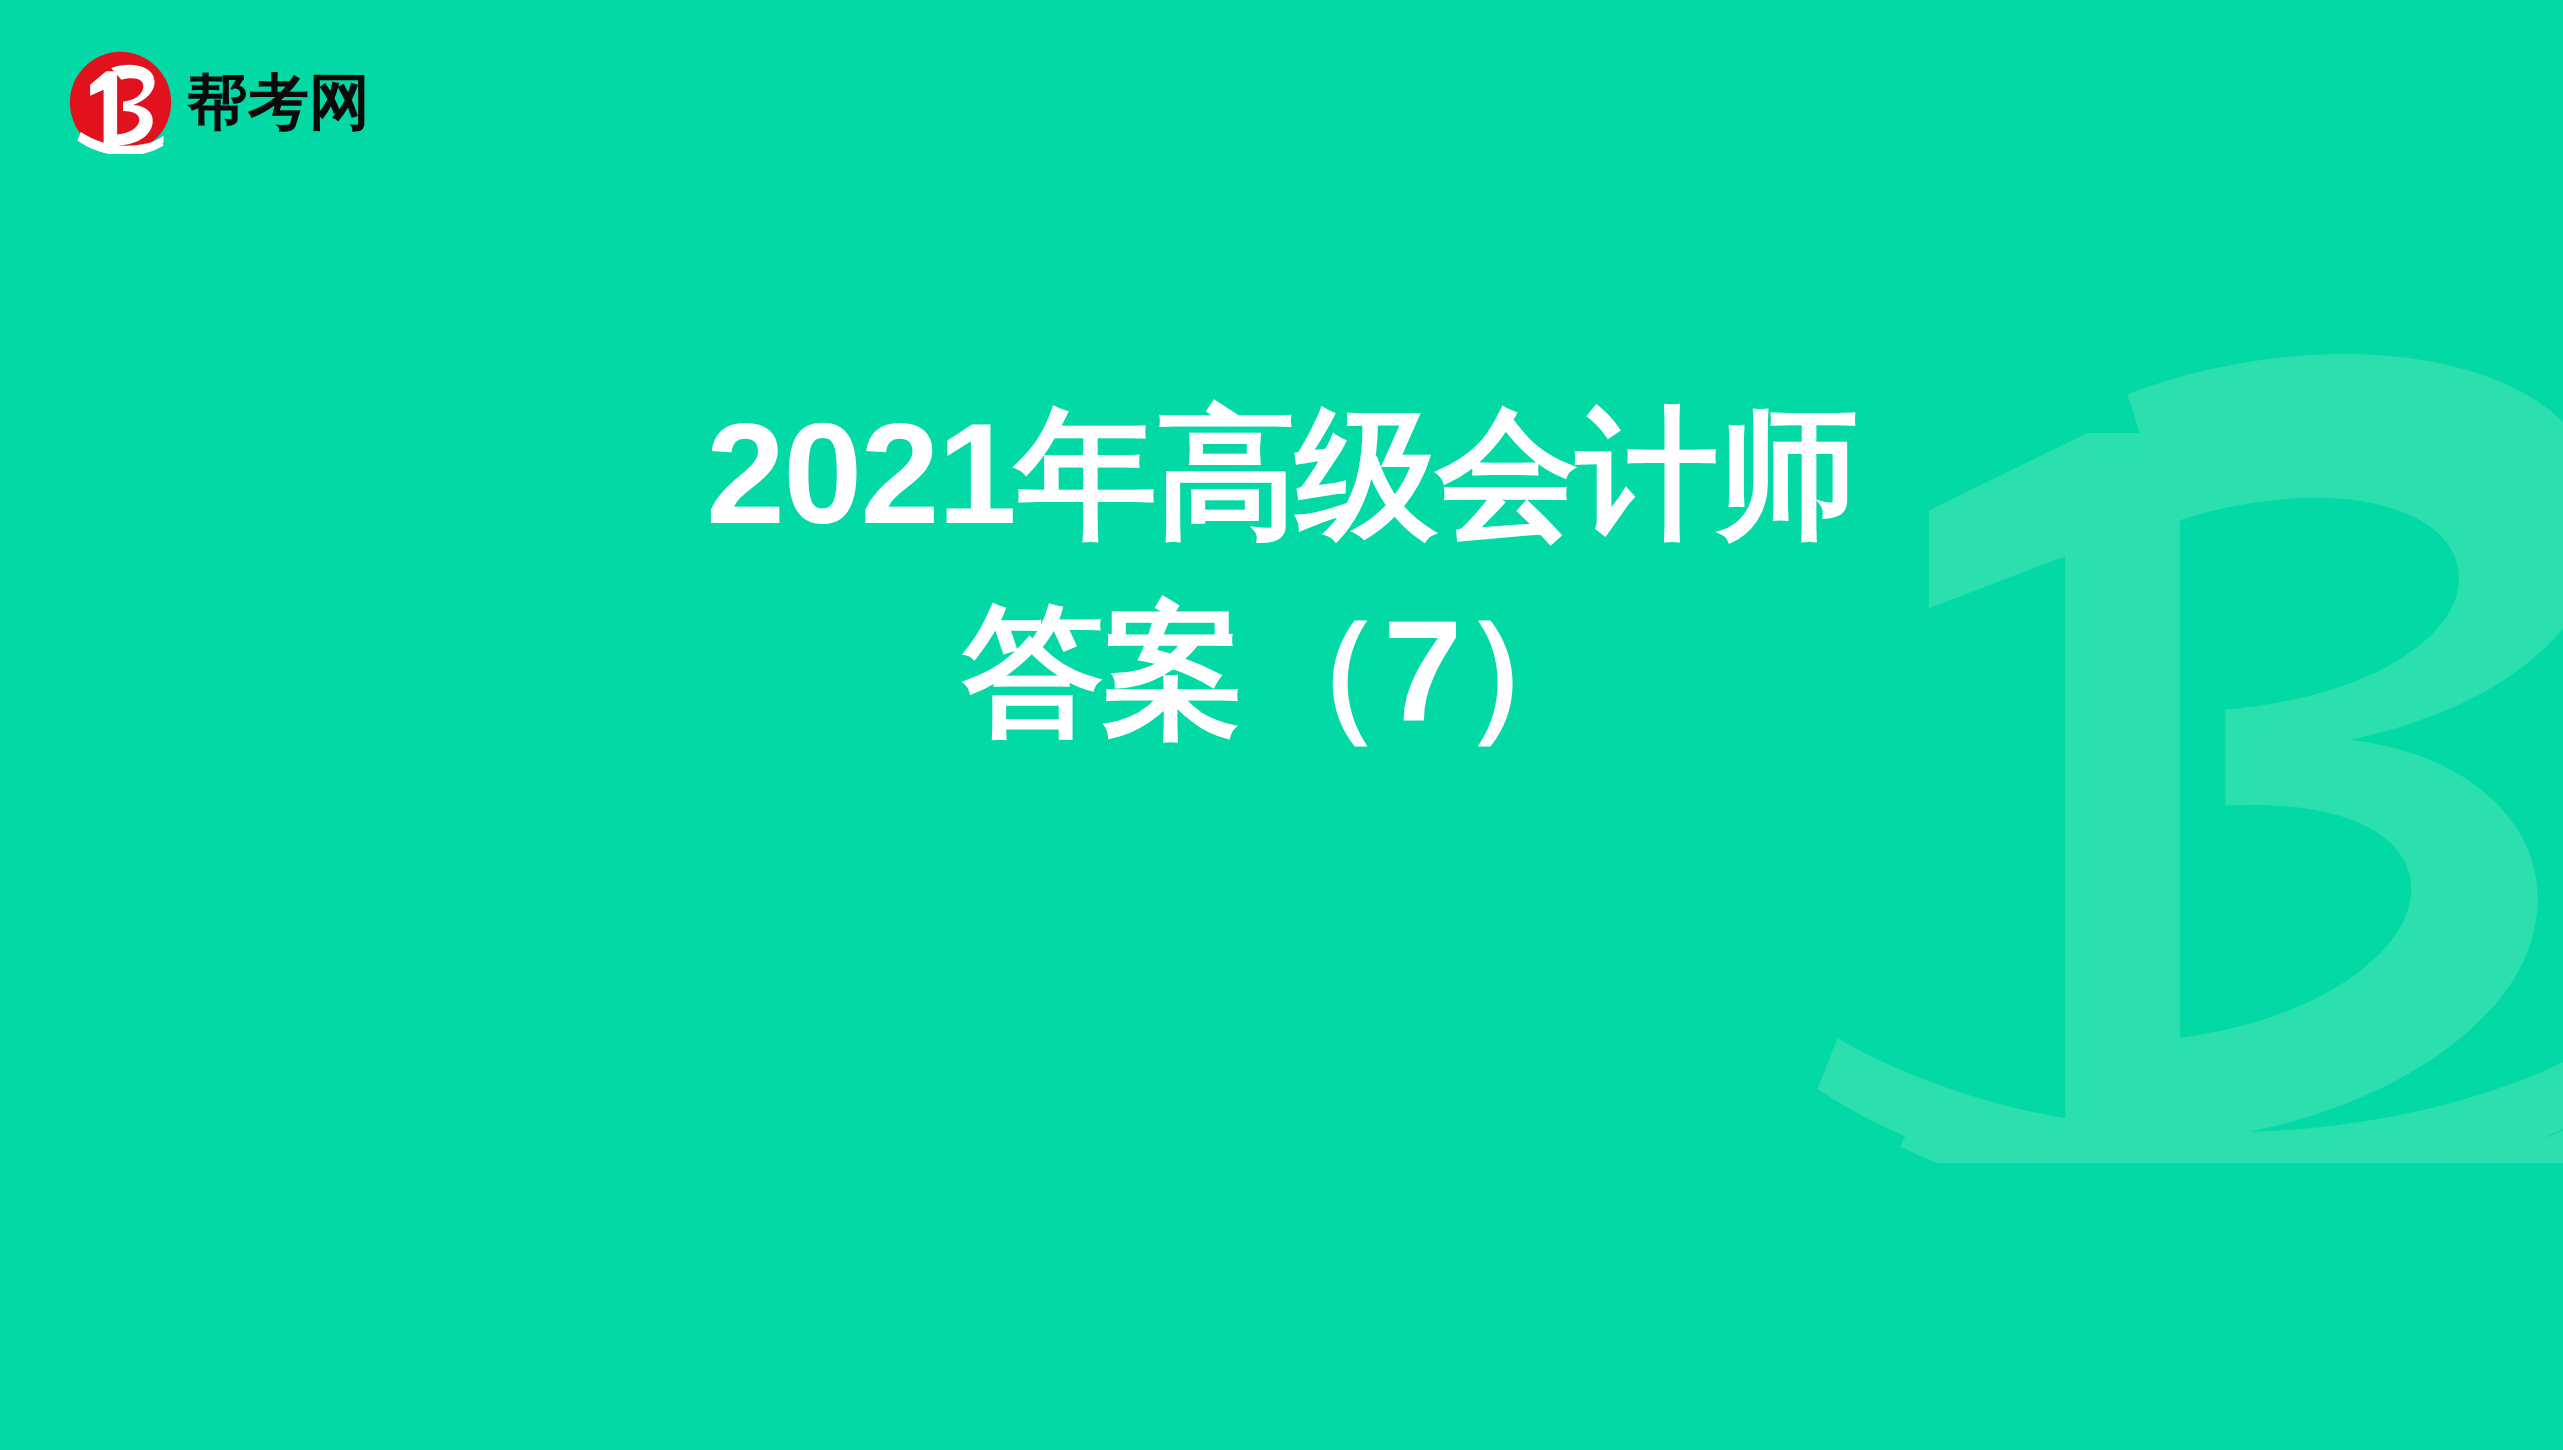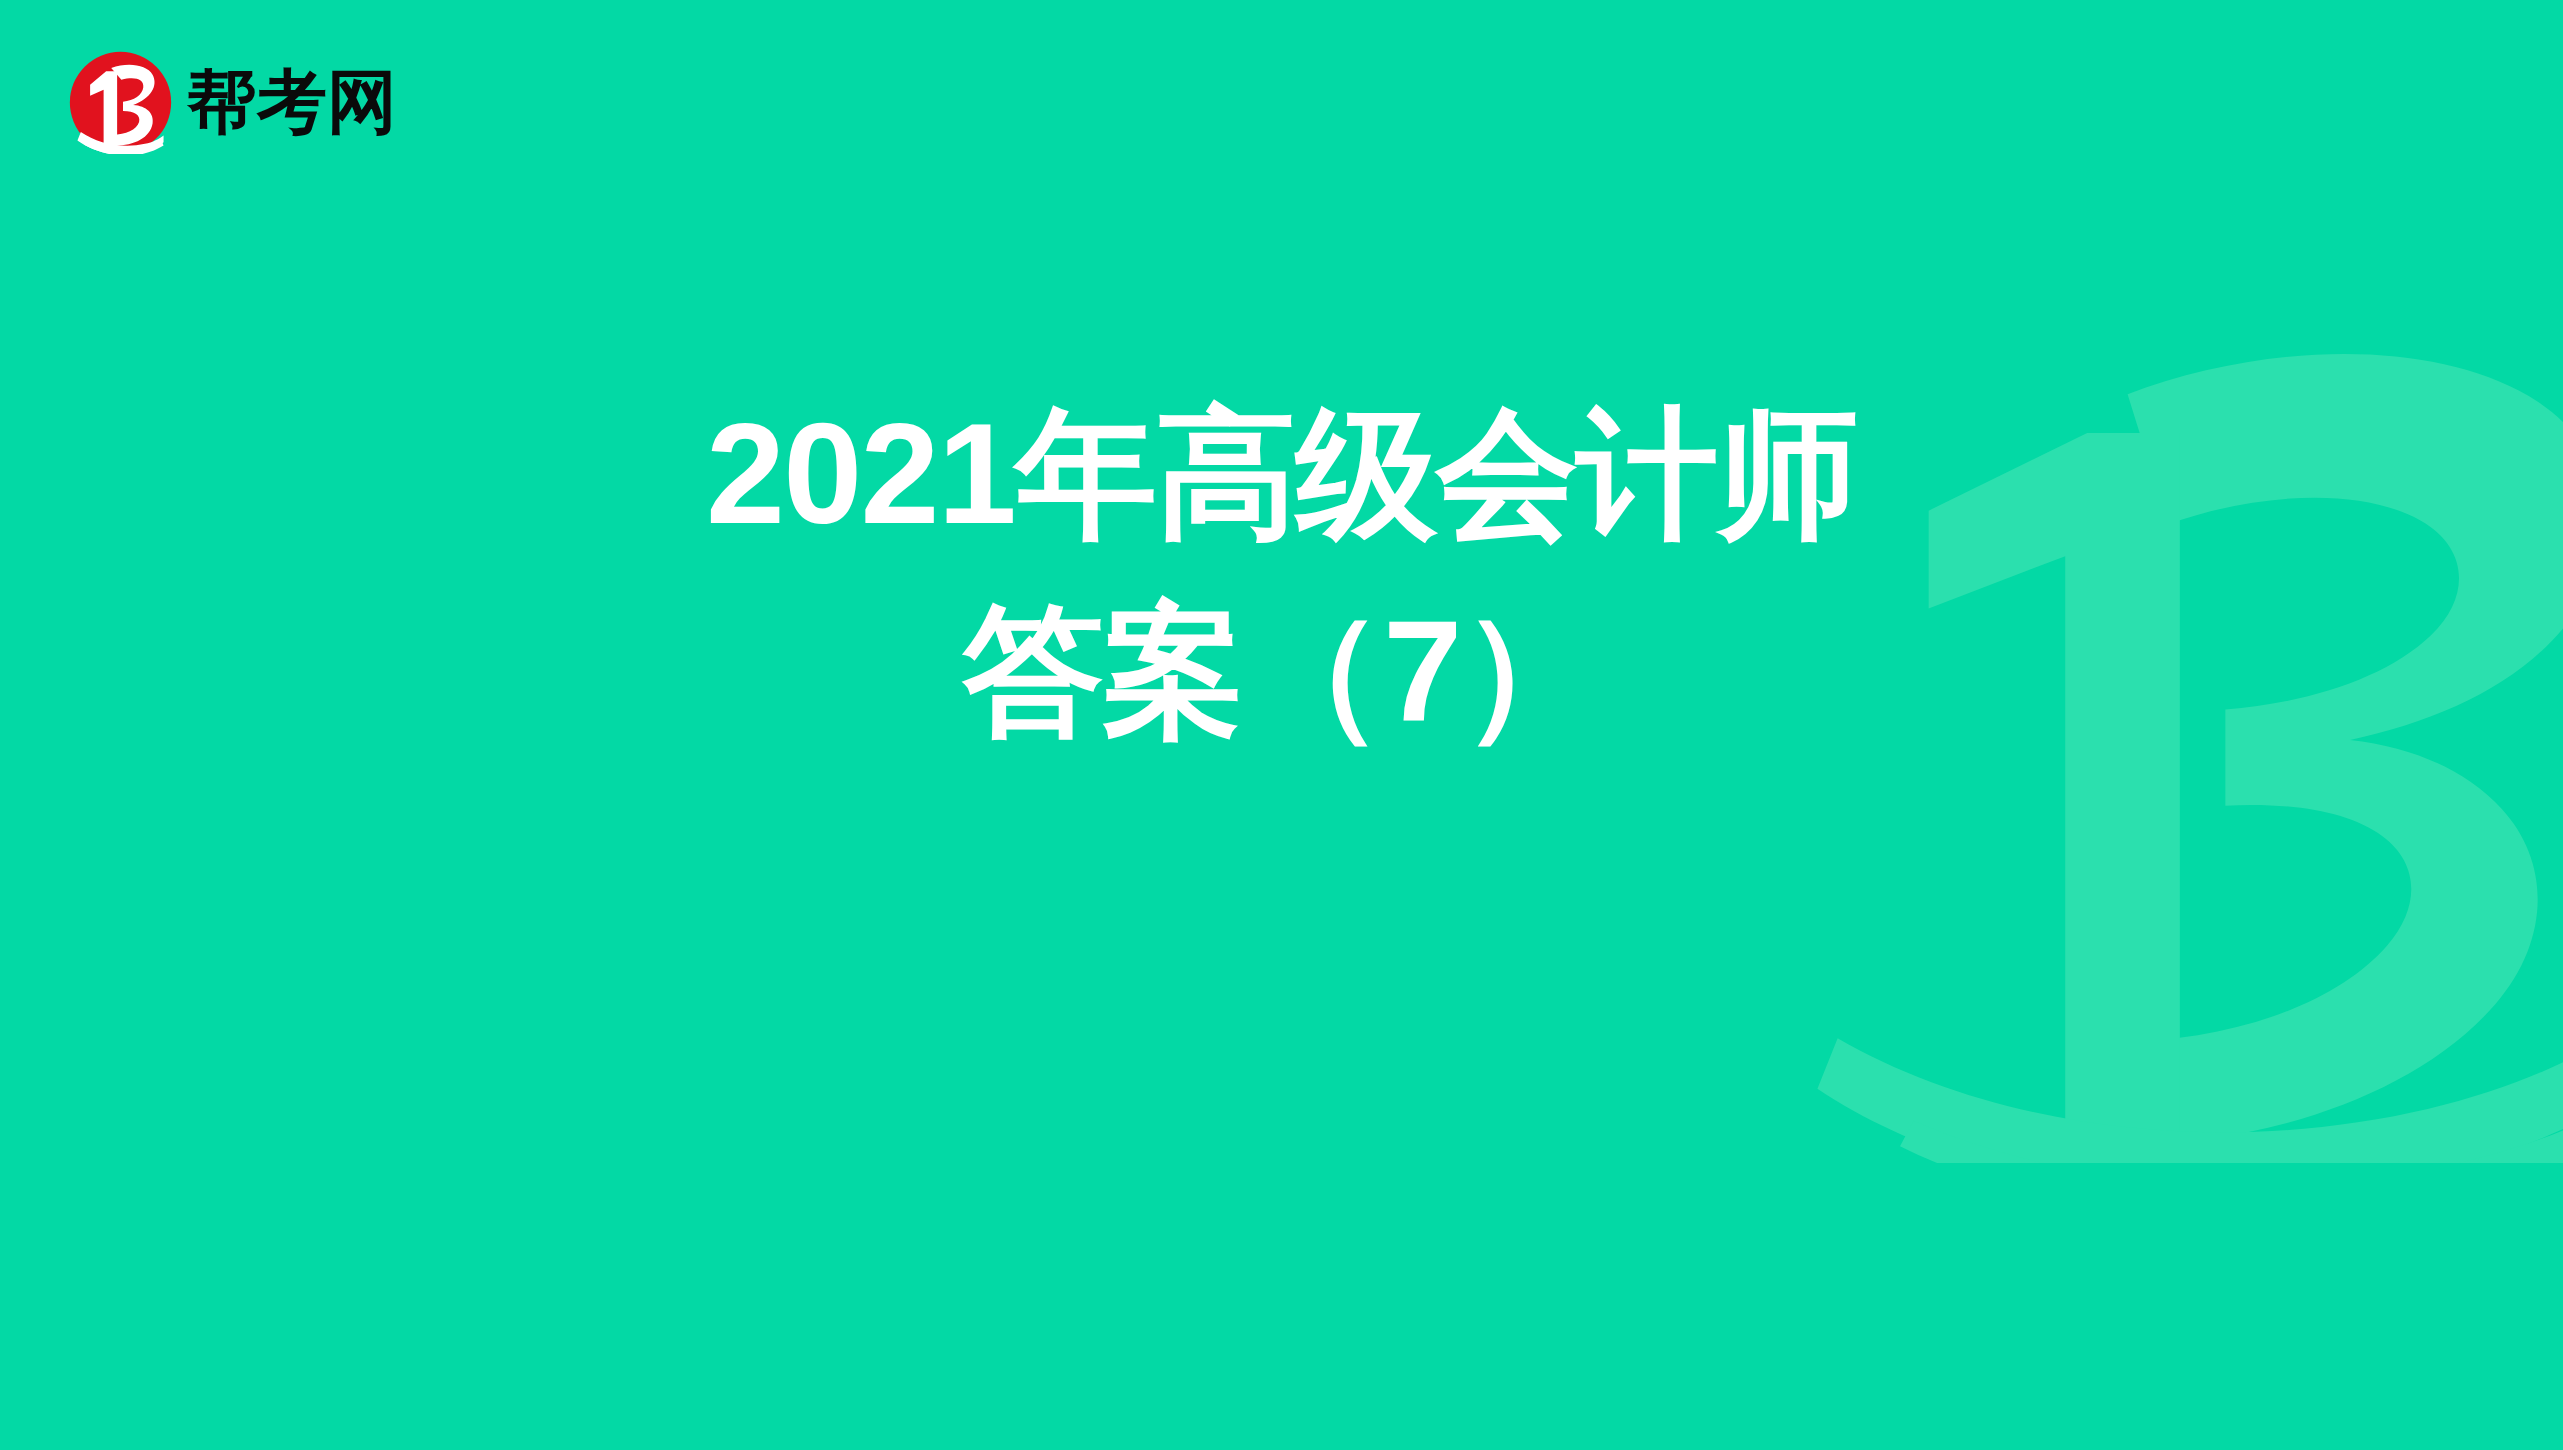--- a/index.html
+++ b/index.html
@@ -44,21 +44,21 @@
     gap: 15px;
     z-index: 3;
   }
   #logo-badge {
     width: 103px;
     height: 103px;
     flex: 0 0 auto;
     display: block;
   }
   #logo-wordmark {
-    font-size: 70px;
+    font-size: 61px;
     line-height: 1;
     font-weight: bold;
     color: #0A0A0A;
     letter-spacing: 0px;
     white-space: nowrap;
     height: 81px;
     display: flex;
     align-items: center;
   }
 

